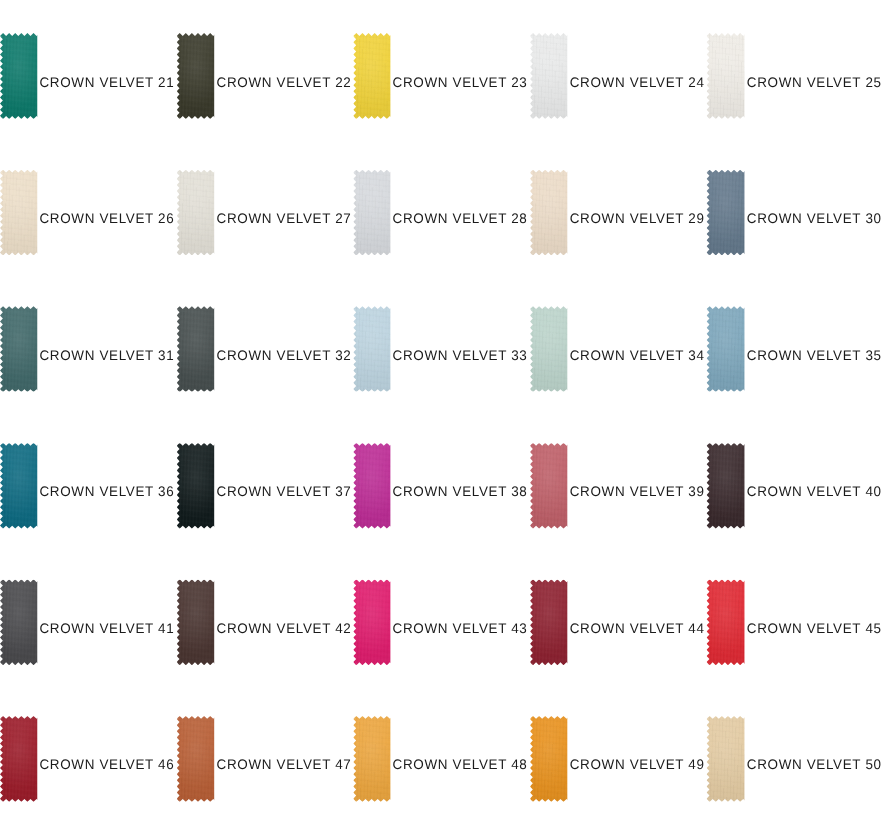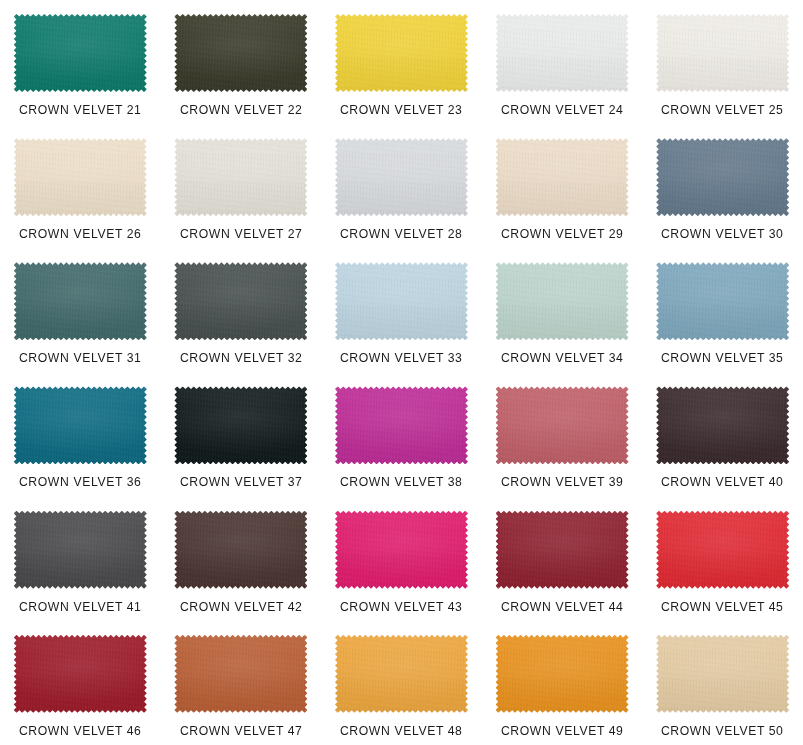--- a/index.html
+++ b/index.html
@@ -28,21 +28,21 @@
     display: grid;
     grid-template-columns: repeat(5, 160.6px);
     grid-template-rows: repeat(6, 124.17px);
     width: 803px;
     height: 745px;
   }
 
   .swatch-cell {
     position: relative;
     display: flex;
-    flex-direction: column;
+    flex-direction: row;
     align-items: center;
     justify-content: flex-start;
     padding-top: 14px;
     box-sizing: border-box;
   }
 
   
   .swatch-chip {
     position: relative;
     width: 133px;

